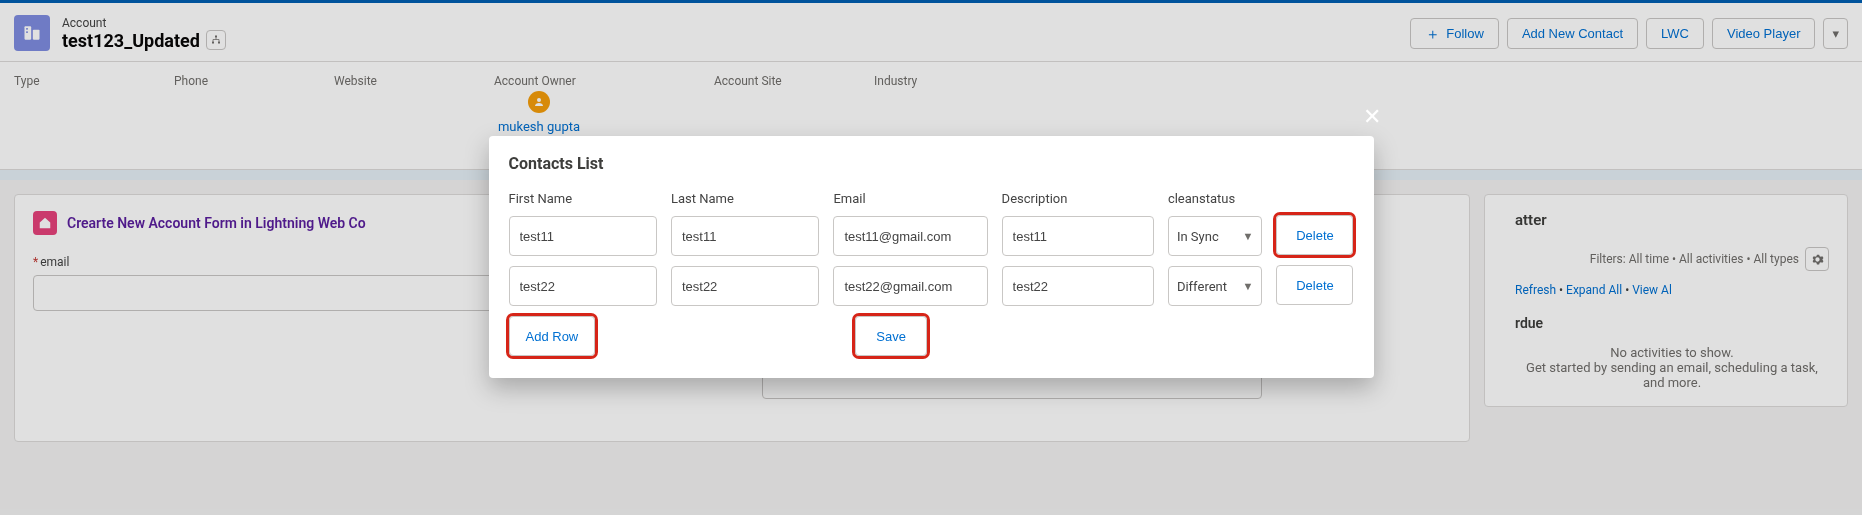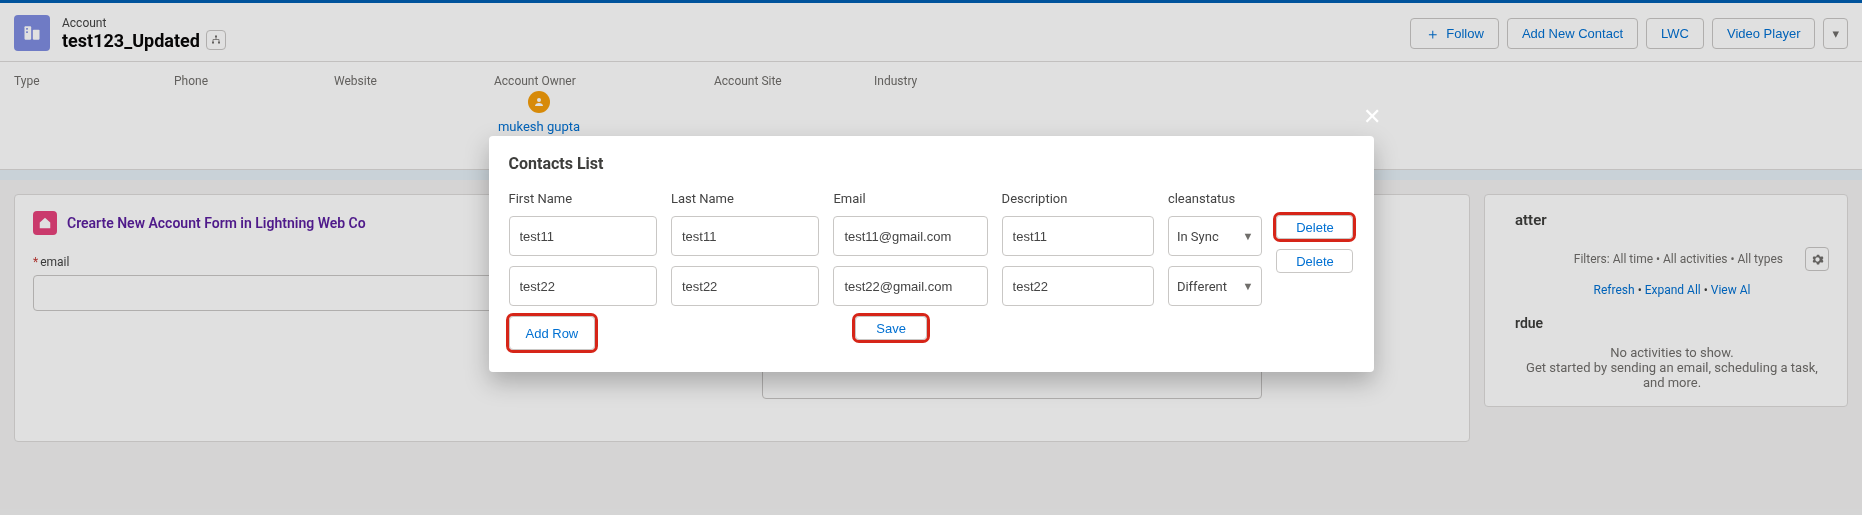--- a/index.html
+++ b/index.html
@@ -91,27 +91,27 @@
   .form-colm{ flex:1; }
   .field-label{ font-size:12px; color:#444; margin-bottom:6px; display:block;}
   .req-star{ color:#c23934; margin-right:2px;}
   .text-input{
     width:100%; max-width:500px; height:36px; border:1px solid #c9c7c5;
     border-radius:4px; padding:0 10px; background:#fff;
   }
   .field-block{ margin-bottom:26px;}
   
   .chatter-header-tab{ font-size:15px; font-weight:600; color:#3e3e3c; margin-bottom:18px;}
-  .filters-row{ font-size:12px; color:#706e6b; text-align:left; margin-bottom:12px; display:flex; align-items:center; gap:22px;}
+  .filters-row{ font-size:12px; color:#706e6b; text-align:left; margin-bottom:12px; display:flex; align-items:center; gap:6px;}
   .gear-btn{
     width:24px;height:24px; border:1px solid #c9c7c5; border-radius:4px;
     display:flex;align-items:center;justify-content:center; background:#fff;
   }
   .gear-btn svg{ width:13px;height:13px; fill:#706e6b;}
-  .links-row{ font-size:12px; text-align:center; margin-bottom:18px;}
+  .links-row{ font-size:12px; text-align:left; margin-bottom:18px;}
   .links-row .lnk{ color:#0070d2; }
   .section-title{ font-size:14px; font-weight:600; color:#3e3e3c; margin-bottom:14px;}
   .empty-text{ font-size:13px; color:#706e6b; text-align:center; }
   
   .modal-overlay{
     position:absolute; inset:0; display:flex; align-items:flex-start; justify-content:center;
   }
   .close-x{
     position:absolute; top:104px; left: calc(50% + 432px);
     color:#fff; font-size:22px; cursor:pointer; font-weight:300;
@@ -132,21 +132,21 @@
   .cell-input{
     height:40px; border:1px solid #c9c7c5; border-radius:4px; padding:0 10px; width:100%; background:#fff;
     font-size:13px; color:#444;
   }
   .cell-select{
     height:40px; border:1px solid #c9c7c5; border-radius:4px; padding:0 8px; width:100%; background:#fff;
     display:flex; align-items:center; justify-content:space-between; font-size:13px; color:#444;
   }
   .chev{ color:#706e6b; font-size:11px;}
   .btn-outline{
-    height:24px; border:1px solid #c9c7c5; border-radius:4px; background:#fff; color:#0070d2;
+    height:40px; border:1px solid #c9c7c5; border-radius:4px; background:#fff; color:#0070d2;
     display:inline-flex; align-items:center; justify-content:center; padding:0 14px; font-size:13px;
   }
   .red-box{ outline:3px solid #d62518; outline-offset:0; }
   .modal-footer{ display:flex; gap:260px; margin-top:10px; }
 </style>
 </head>
 <body>
 
 <div class="topbar"></div>
 

